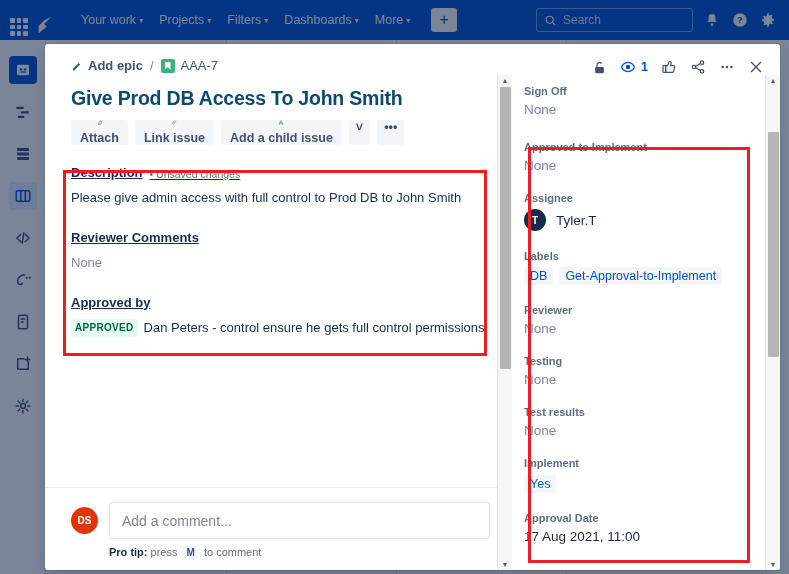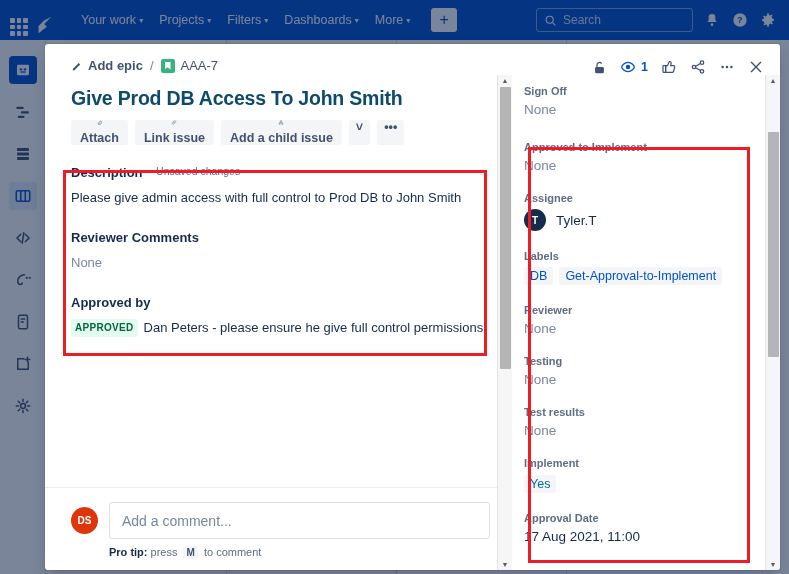--- a/index.html
+++ b/index.html
@@ -96,21 +96,21 @@
   .main-scroll { flex: 1; overflow: hidden; padding: 0 22px 0 26px; position: relative; }
   .issue-title { font-size: 19.5px; color: #0c4a6e; font-weight: 600; margin: 12px 0 10px; letter-spacing: -.2px; }
   .btn-row { display: flex; align-items: center; gap: 7px; margin-bottom: 20px; }
   .jbtn {
     background: #f4f5f7; color: #42526e; border-radius: 3px; height: 25px;
     display: flex; align-items: center; gap: 6px; padding: 0 9px;
     font-size: 12.5px; font-weight: 600; white-space: nowrap; flex-direction: column;
   }
   .jbtn.icononly { padding: 0 7px; }
 
-  .sec-title { font-size: 13px; font-weight: 700; color: #172b4d; display:flex; align-items:flex-start; gap:7px; }
+  .sec-title { font-size: 13px; font-weight: 700; color: #172b4d; display:flex; align-items:flex-end; gap:7px;text-decoration:underline; }
   .unsaved { font-size: 10.5px; font-weight: 400; color: #5e6c84; }
   .sec-body { font-size: 13px; color: #172b4d; margin-top: 9px; line-height: 1.45; }
   .sec-body.none { color: #7a869a; }
   .sec { margin-bottom: 22px; }
   .lozenge {
     display: inline-block; background: #e3fcef; color: #006644;
     font-size: 10px; font-weight: 700; letter-spacing: .3px;
     padding: 2px 4px; border-radius: 3px; margin-right: 6px; vertical-align: 1px;
   }
 
@@ -425,21 +425,21 @@
               <span>Reviewer Comments</span>
             </div>
             <div class="sec-body none">None</div>
           </div>
 
           <div class="sec">
             <div class="sec-title">
               <span>Approved by</span>
             </div>
             <div class="sec-body">
-              <span class="lozenge">APPROVED</span><span>Dan Peters - please ensure he give full control permissions</span>
+              <span class="lozenge">APPROVED</span><span>Dan Peters - control ensure he gets full control permissions</span>
             </div>
           </div>
         </div>
 
         <div class="comment-zone">
           <div class="comment-row">
             <div class="avatar-ds">DS</div>
             <div class="comment-input">Add a comment...</div>
           </div>
           <div class="protip">

